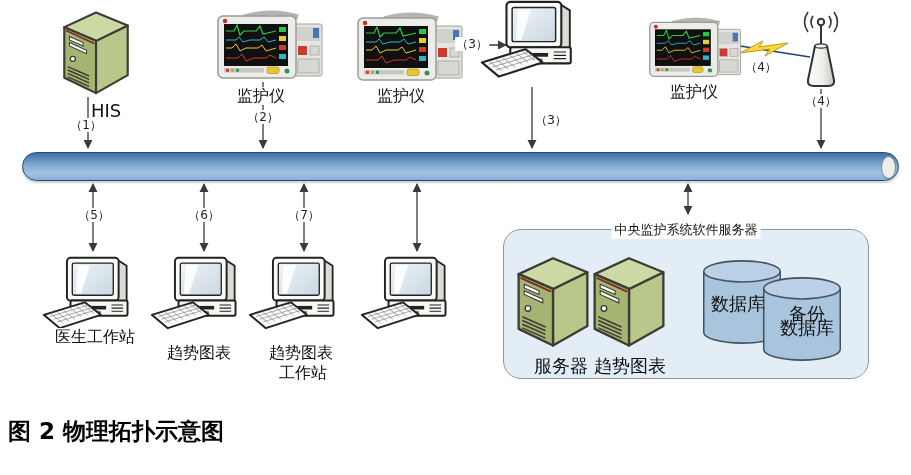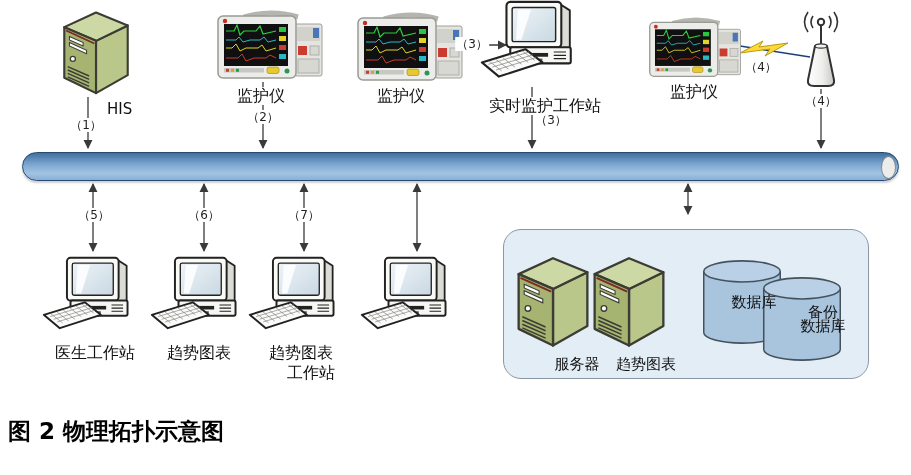--- a/index.html
+++ b/index.html
@@ -12,21 +12,21 @@
        background:linear-gradient(180deg,#3f6f9f 0%,#7ca6d0 42%,#a2c4e3 75%,#88afd5 100%);
        border:1.5px solid #25496f;box-shadow:0 2px 2px rgba(120,120,120,.35);}
   .bus-cap{position:absolute;right:2px;top:2.5px;width:13px;height:21px;border-radius:50%;
        background:#ececea;border:1.5px solid #7e8c9a;}
   .group-box{position:absolute;left:503px;top:229px;width:366px;height:150px;z-index:1;
        border-radius:18px;background:#e3edf6;border:1px solid #8a98a6;box-sizing:border-box;}
   .lbl{position:absolute;z-index:5;font-size:16px;color:#111;background:#fff;
        white-space:nowrap;line-height:1.15;transform:translateX(-50%);padding:0 2px;}
   .lbl.nobg{background:transparent;padding:0;font-family:Liberation Serif, serif;}
   .lbl.left{transform:none;}
-  .lbl.s15{font-size:15px;margin-left:16px;}
+  .lbl.s15{font-size:18px;}
   .num{position:absolute;z-index:5;font-size:12px;color:#222;background:#fff;
        white-space:nowrap;transform:translateX(-50%);padding:0 1px;line-height:1.2;}
   .group-title{position:absolute;z-index:5;left:686px;top:221px;transform:translateX(-50%);
        font-size:13px;color:#111;background:#fff;padding:0 3px;white-space:nowrap;}
   .caption{position:absolute;z-index:5;left:0;top:416px;width:100%;text-align:left;
        font-weight:bold;font-size:23px;color:#000;padding-left:8px;}
   .defs{position:absolute;width:0;height:0;overflow:hidden;}
 </style>
 </head>
 <body>
@@ -134,20 +134,21 @@
     <path d="M304,184 L304,251" stroke="#3a3a3a" stroke-width="1.3" fill="none" marker-start="url(#arr)" marker-end="url(#arr)"></path>
     <path d="M417,184 L417,251" stroke="#3a3a3a" stroke-width="1.3" fill="none" marker-start="url(#arr)" marker-end="url(#arr)"></path>
     <path d="M688,184 L688,214" stroke="#3a3a3a" stroke-width="1.3" fill="none" marker-start="url(#arr)" marker-end="url(#arr)"></path>
   </svg>
 
   <div class="bus">
     <div class="bus-cap"></div>
   </div>
 
   <div class="group-box"></div>
+  <div class="group-title">中央监护系统软件服务器</div>
 
   <svg class="icon" style="left:60px;top:7px;width:72px;height:90px" viewBox="0 0 84 102">
       <use href="#sym-tower"></use>
     </svg>
   <svg class="icon" style="left:216px;top:10px;width:110px;height:72px" viewBox="0 0 110 72">
       <use href="#sym-monitor"></use>
     </svg>
   <svg class="icon" style="left:356px;top:12px;width:110px;height:72px" viewBox="0 0 110 72">
       <use href="#sym-monitor"></use>
     </svg>
@@ -183,26 +184,25 @@
   <svg class="icon" style="left:699px;top:258px;width:86px;height:88px" viewBox="0 0 88 92">
       <use href="#sym-cylinder"></use>
     </svg>
   <svg class="icon" style="left:759px;top:275px;width:86px;height:88px" viewBox="0 0 88 92">
       <use href="#sym-cylinder"></use>
     </svg>
 
   <div class="lbl left s15" style="left:89px;top:101px">HIS</div>
   <div class="lbl" style="left:261px;top:87px">监护仪</div>
   <div class="lbl" style="left:401px;top:87px">监护仪</div>
-  <div class="lbl" style="left:545px;top:97px">实时监护工作站</div>
   <div class="lbl" style="left:694px;top:83px">监护仪</div>
-  <div class="lbl" style="left:95px;top:344px">医生工作站</div>
+  <div class="lbl" style="left:95px;top:328px">医生工作站</div>
   <div class="lbl" style="left:199px;top:344px">趋势图表</div>
   <div class="lbl" style="left:301px;top:344px">趋势图表</div>
-  <div class="lbl" style="left:311px;top:364px">工作站</div>
+  <div class="lbl" style="left:303px;top:364px">工作站</div>
   <div class="lbl nobg s15" style="left:561px;top:356px">服务器</div>
   <div class="lbl nobg s15" style="left:630px;top:356px">趋势图表</div>
   <div class="lbl nobg s15" style="left:738px;top:294px">数据库</div>
   <div class="lbl nobg s15" style="left:807px;top:304px">备份</div>
   <div class="lbl nobg s15" style="left:807px;top:318px">数据库</div>
 
   <div class="num" style="left:86px;top:118px">（1）</div>
   <div class="num" style="left:263px;top:110px">（2）</div>
   <div class="num" style="left:472px;top:37px">（3）</div>
   <div class="num" style="left:551px;top:113px">（3）</div>

